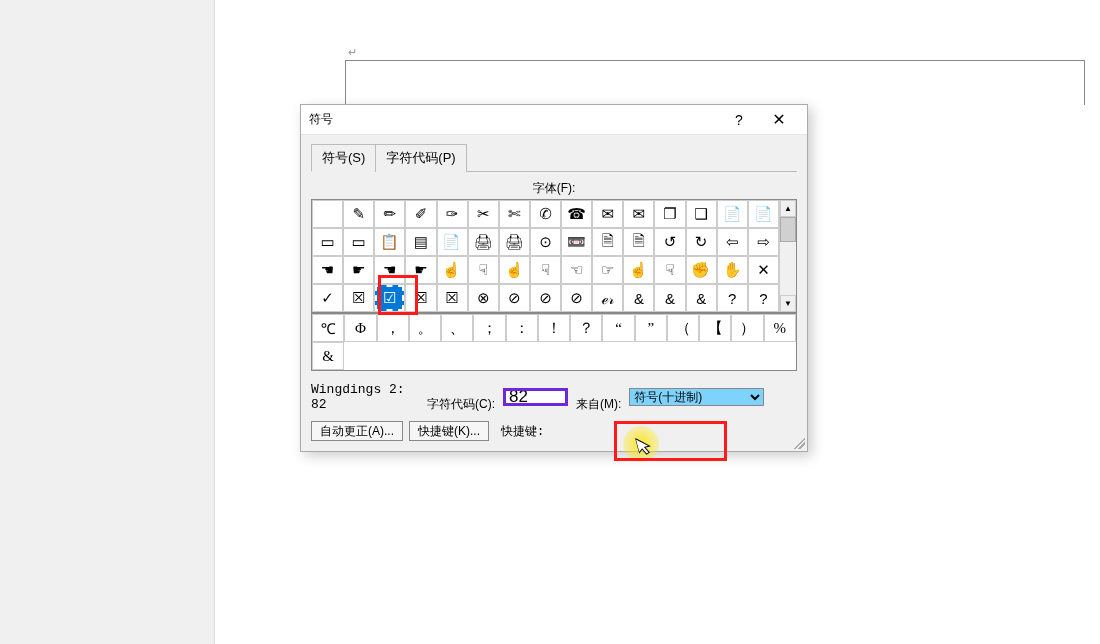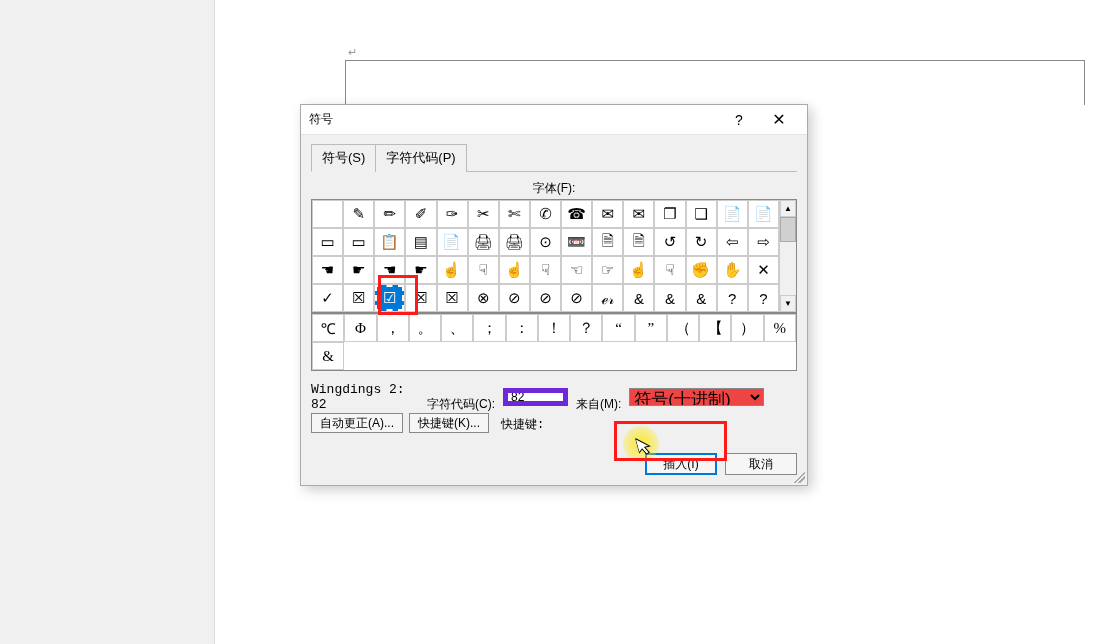--- a/index.html
+++ b/index.html
@@ -180,35 +180,35 @@
     .info-row {
       display: flex;
       align-items: center;
       margin-top: 10px;
       gap: 8px;
     }
     .info-row label { white-space: nowrap; margin-top: 15px; }
     .charcode-input {
       width: 65px;
       height: 18px;
-      border: 5px solid #6d28d9;
+      border: 3px solid #6d28d9;
       padding: 0 3px;
-      font-size: 12px;
+      font-size: 17px;
     }
     .from-select {
       width: 135px;
       height: 18px;
       border: 1px solid #888;
-      background: #ef4444;
-      font-size: 17px;
+      background: #7dd3fc;
+      font-size: 12px;
     }
     .button-row {
       display: flex;
-      align-items: flex-end;
-      margin-top: 0;
+      align-items: center;
+      margin-top: 8px;
       gap: 6px;
     }
     .btn {
       height: 20px;
       padding: 0 8px;
       border: 1px solid #888;
       background: #f6f6f6;
       cursor: pointer;
       font-size: 12px;
     }
@@ -381,24 +381,20 @@
       <select class="from-select">
         <option>符号(十进制)</option>
       </select>
     </div>
     <div class="button-row">
       <button class="btn">自动更正(A)...</button>
       <button class="btn">快捷键(K)...</button>
       <span class="shortcut-label">快捷键:</span>
     </div>
   </div>
-  <div class="dialog-footer">
-    <button class="footer-btn primary">插入(I)</button>
-    <button class="footer-btn">取消</button>
-  </div>
   <div class="resize-grip"></div>
 </div>
 
 <div class="red-box-1" style="left:378px; top:275px; width:40px; height:40px;"></div>
 <div class="red-box-1" style="left:614px; top:421px; width:113px; height:40px;"></div>
 <div class="highlight-cursor" style="left:623px; top:426px;"></div>
 <div class="cursor-arrow" style="left:638px; top:436px;">
   <svg width="16" height="20" viewBox="0 0 16 20">
       <path d="M0 0 L0 15 L4 12 L7 18 L10 17 L7 11 L12 11 Z" fill="#fff" stroke="#000" stroke-width="1"></path>
     </svg>

